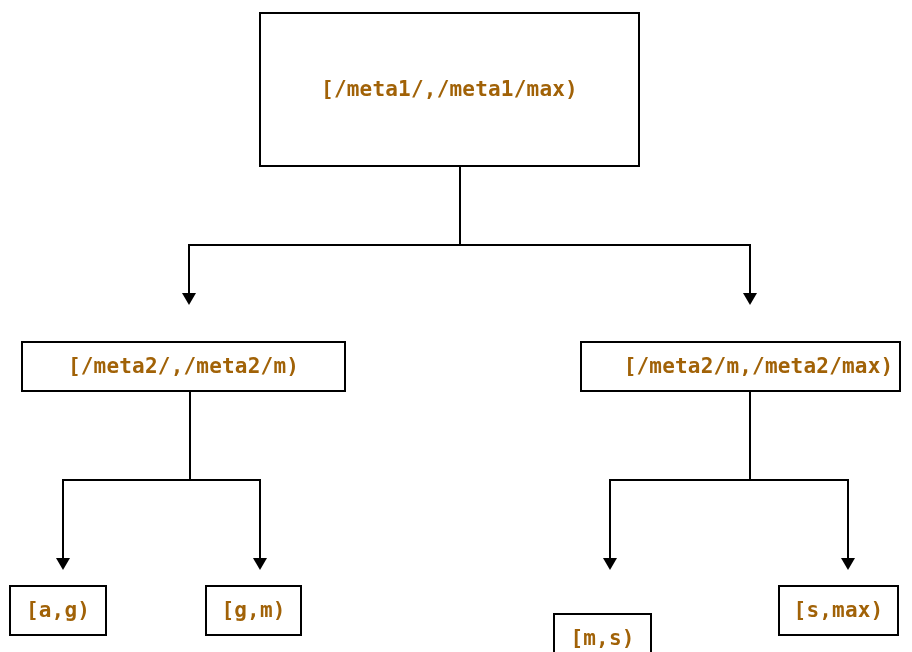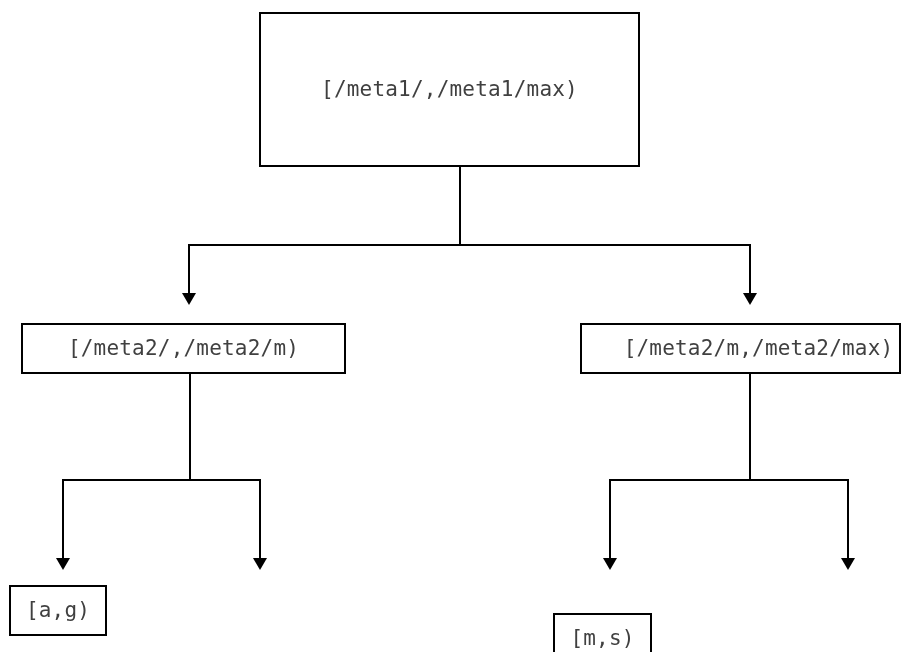--- a/index.html
+++ b/index.html
@@ -24,30 +24,31 @@
     height: 652px;
   }
   .node {
     position: absolute;
     box-sizing: border-box;
     border: 2px solid #000000;
     background: #ffffff;
     display: flex;
     align-items: center;
     justify-content: center;
-    color: #404040;
+    color: #a16207;
     white-space: pre;
     line-height: 1;
+    font-weight: bold;
   }
   .node-label {
     display: block;
     white-space: pre;
   }
   .node-root   { font-size: 21px; letter-spacing: 0.2px; }
-  .node-mid    { font-size: 21px; letter-spacing: 0.2px; }
+  .node-mid    { font-size: 21px; letter-spacing: 0.2px; margin-top: 18px; }
   .node-leaf   { font-size: 21px; letter-spacing: 0.2px; align-items: center; }
 </style>
 </head>
 <body>
 
 <div id="canvas">
 
   <svg id="edge-layer" width="912" height="652" viewBox="0 0 912 652" xmlns="http://www.w3.org/2000/svg">
 
     <g>
@@ -90,19 +91,25 @@
   </div>
 
   <div class="node node-mid" style="left:580px; top:323px; width:321px; height:51px;padding-left:36px;">
     <span class="node-label">[/meta2/m,/meta2/max)</span>
   </div>
 
   <div class="node node-leaf" style="left:9px; top:585px; width:98px; height:51px;">
     <span class="node-label">[a,g)</span>
   </div>
 
+  <div class="node node-leaf" style="left:205px; top:585px; width:97px; height:51px;">
+    <span class="node-label">[g,m)</span>
+  </div>
 
   <div class="node node-leaf" style="left:553px; top:585px; width:99px; height:51px;margin-top:28px;">
     <span class="node-label">[m,s)</span>
   </div>
 
+  <div class="node node-leaf" style="left:778px; top:585px; width:121px; height:51px;">
+    <span class="node-label">[s,max)</span>
+  </div>
 
 </div>
 
 </body></html>

